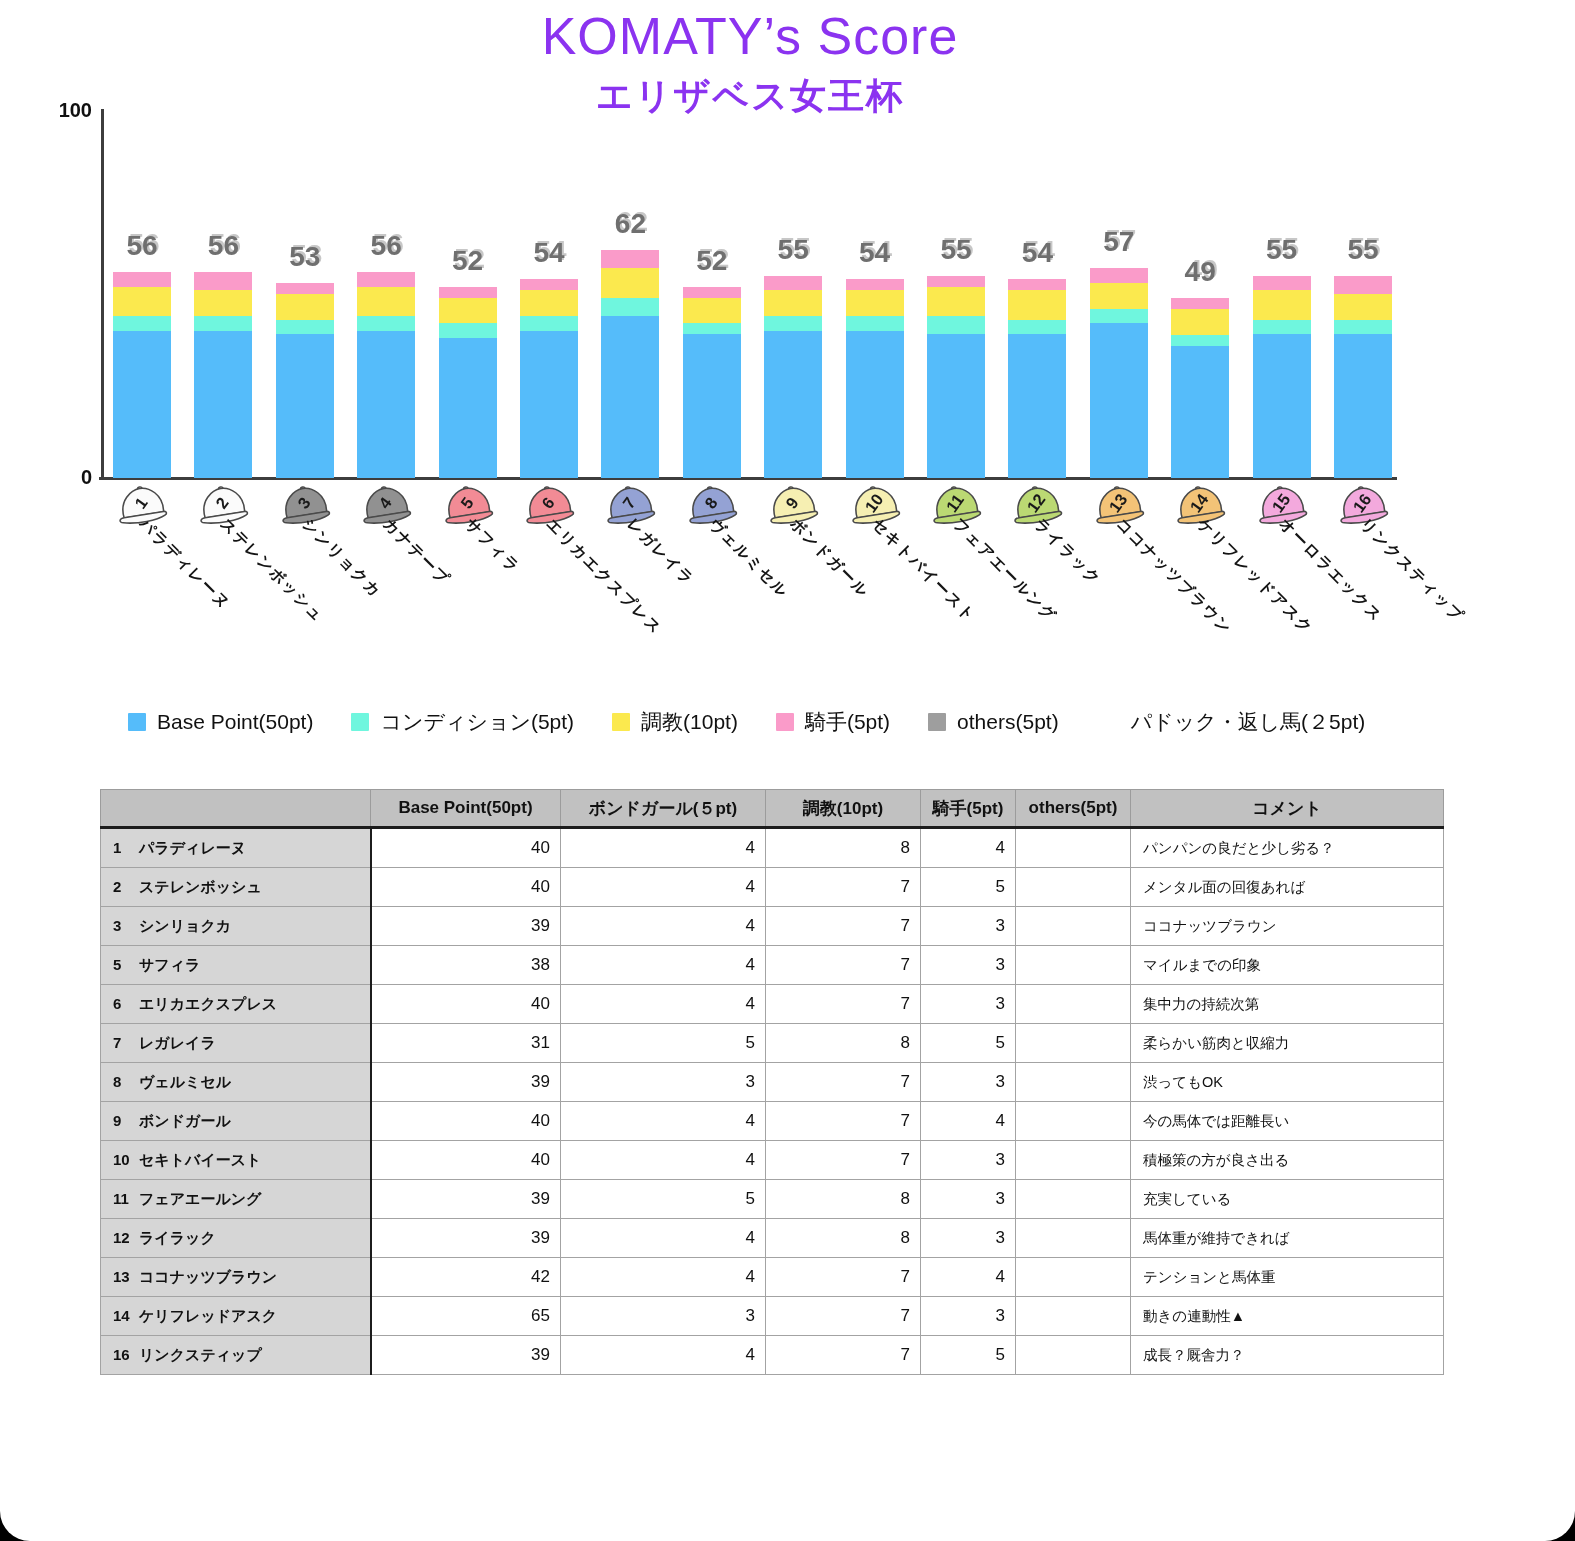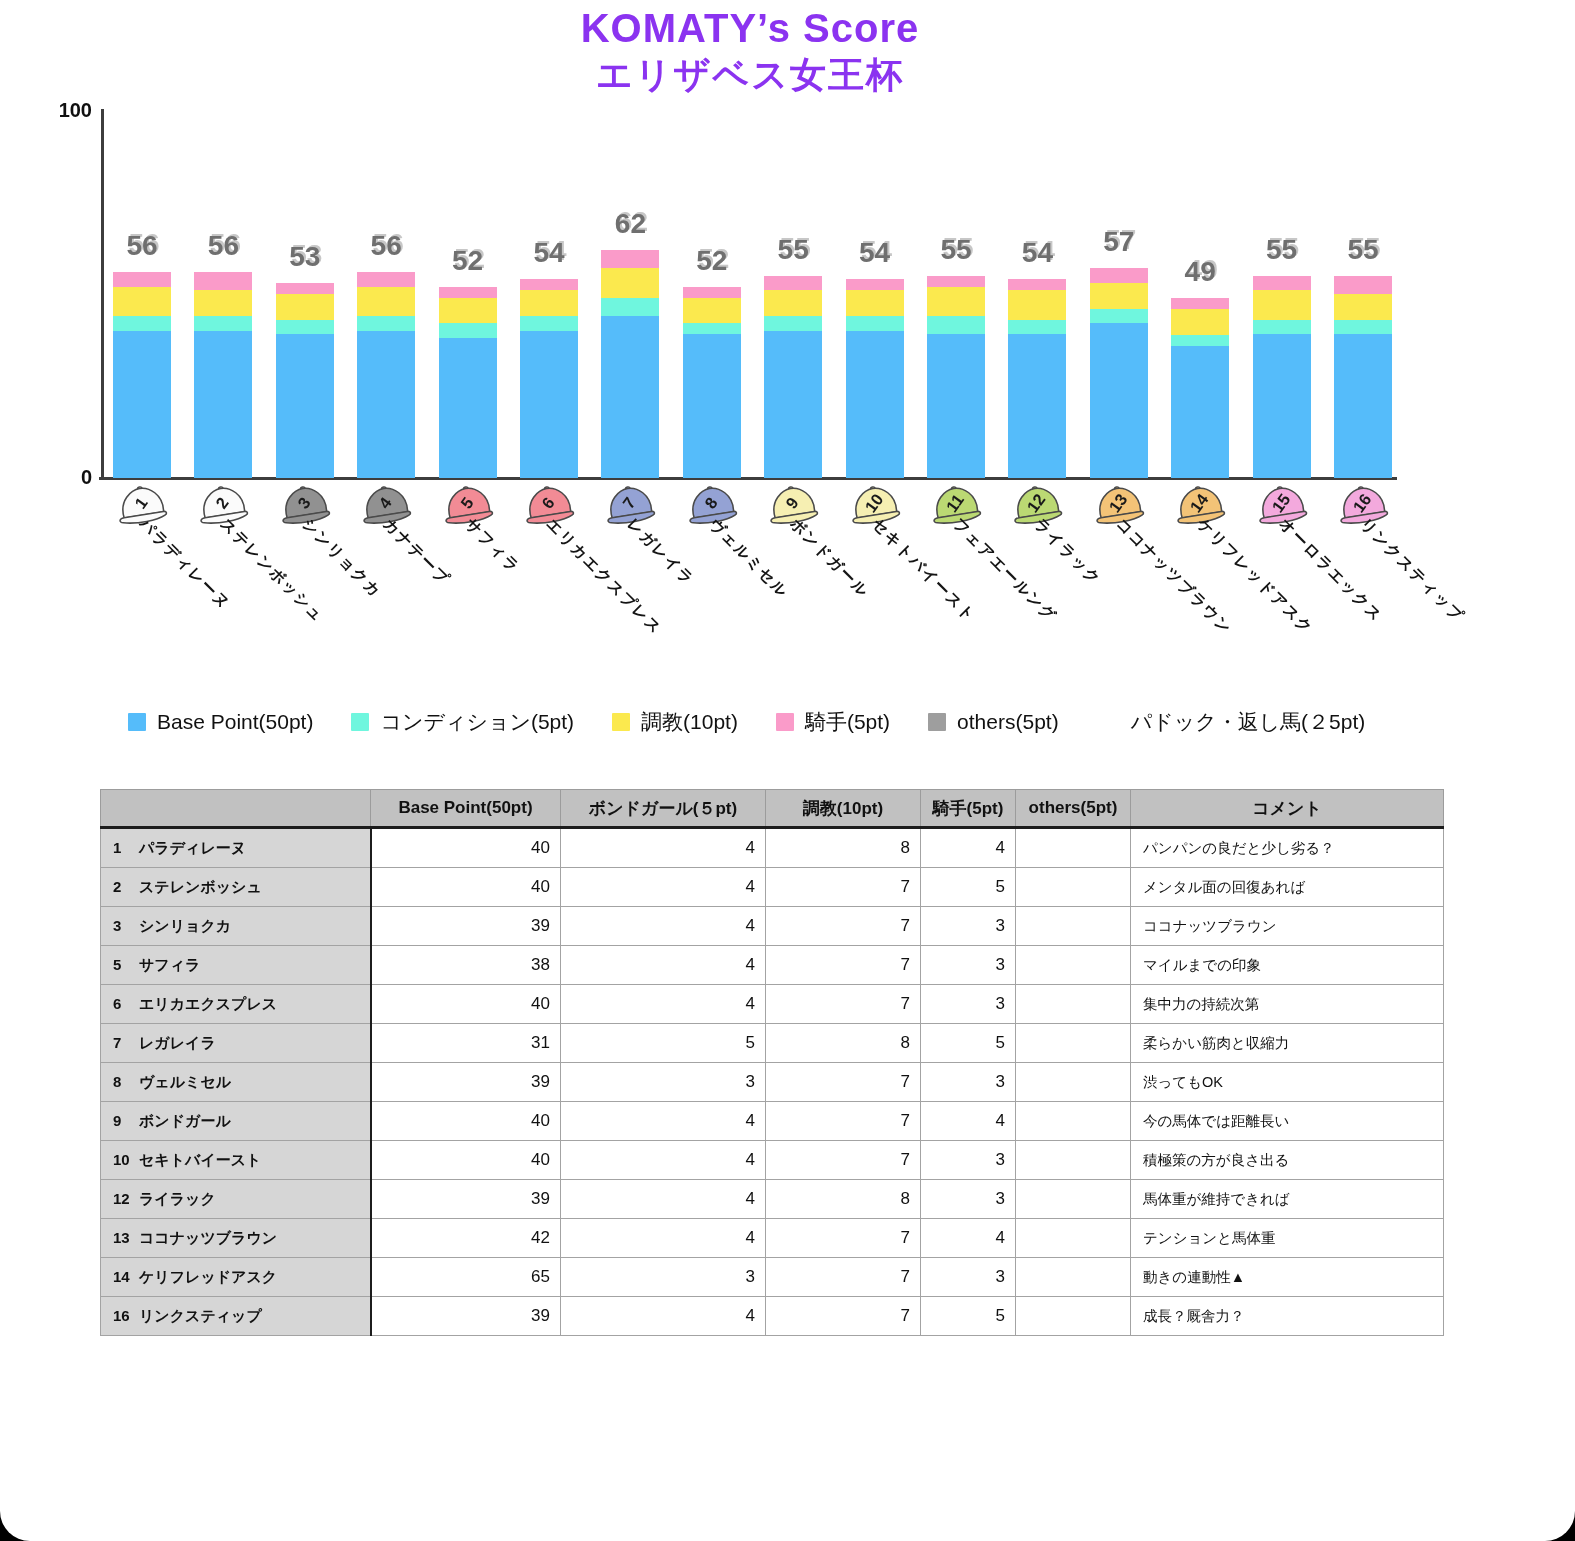--- a/index.html
+++ b/index.html
@@ -1,22 +1,22 @@
 <!DOCTYPE html>
 <html><head>
 <meta charset="utf-8">
 <style>
   html,body{margin:0;padding:0;background:#000;}
   .page{position:relative;width:1575px;height:1541px;background:#fff;margin:0 auto;
         border-radius:0 0 30px 30px;overflow:hidden;
         font-family:"Liberation Sans","DejaVu Sans",sans-serif;color:#111;}
   
   .title-wrap{position:absolute;left:0;top:6px;width:1500px;text-align:center;}
-  .title-line1{font-size:40px;font-weight:700;letter-spacing:1px;}
-  .title-line2{font-size:36px;font-weight:800;letter-spacing:2px;}
+  .title-line1{font-size:52px;font-weight:400;letter-spacing:1px;}
+  .title-line2{font-size:36px;font-weight:800;margin-top:6px;letter-spacing:2px;}
   
   .y-axis{position:absolute;left:101px;top:109px;width:3px;height:371px;background:#3d3d3d;}
   .x-axis{position:absolute;left:99px;top:477px;width:1298px;height:3px;background:#3d3d3d;}
   .ytick{position:absolute;width:44px;text-align:right;font-size:20px;font-weight:bold;color:#101010;}
   .ytick.t100{left:48px;top:99px;}
   .ytick.t0{left:48px;top:466px;}
   .bars{position:absolute;left:113px;top:110px;width:1300px;height:368px;}
   .bar-slot{position:absolute;bottom:0;width:58px;}
   .bar{position:absolute;bottom:0;left:0;width:58px;display:flex;flex-direction:column-reverse;}
   .seg{width:100%;}
@@ -474,20 +474,29 @@
         <tr>
           <td class="name-cell"><span class="name-no">10</span><span>セキトバイースト</span></td>
           <td class="num-cell">40</td>
           <td class="num-cell">4</td>
           <td class="num-cell">7</td>
           <td class="num-cell">3</td>
           <td class="num-cell"></td>
           <td class="comment-cell">積極策の方が良さ出る</td>
         </tr>
         <tr>
+          <td class="name-cell"><span class="name-no">11</span><span>フェアエールング</span></td>
+          <td class="num-cell">39</td>
+          <td class="num-cell">5</td>
+          <td class="num-cell">8</td>
+          <td class="num-cell">3</td>
+          <td class="num-cell"></td>
+          <td class="comment-cell">充実している</td>
+        </tr>
+        <tr>
           <td class="name-cell"><span class="name-no">12</span><span>ライラック</span></td>
           <td class="num-cell">39</td>
           <td class="num-cell">4</td>
           <td class="num-cell">8</td>
           <td class="num-cell">3</td>
           <td class="num-cell"></td>
           <td class="comment-cell">馬体重が維持できれば</td>
         </tr>
         <tr>
           <td class="name-cell"><span class="name-no">13</span><span>ココナッツブラウン</span></td>

